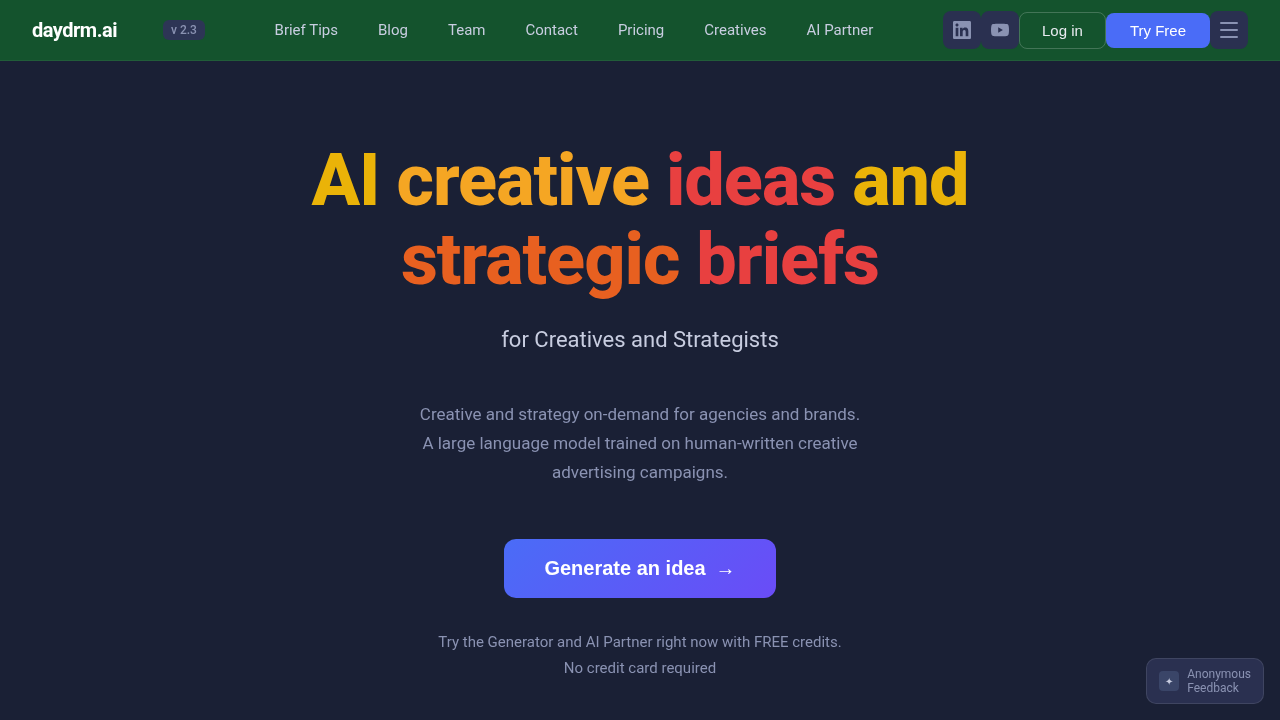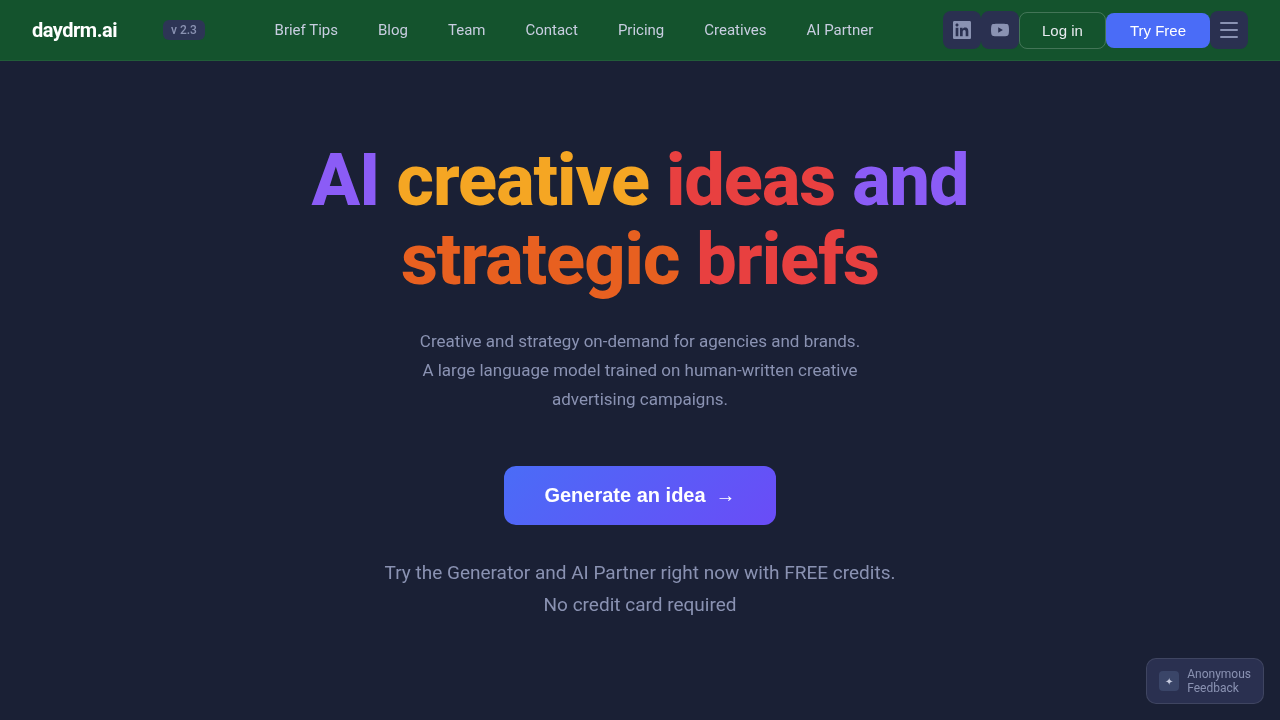--- a/index.html
+++ b/index.html
@@ -136,21 +136,21 @@
     }
 
     .hero-title {
       font-size: 72px;
       font-weight: 800;
       line-height: 1.1;
       margin-bottom: 28px;
       letter-spacing: -1px;
     }
 
-    .hero-title .white { color: #8b5cf6; }
+    .hero-title .white { color: #eab308; }
     .hero-title .orange { color: #f5a623; }
     .hero-title .red { color: #e84040; }
     .hero-title .orange-red { color: #e86020; }
 
     .hero-subtitle {
       font-size: 22px;
       color: #c8cde0;
       margin-bottom: 48px;
       font-weight: 400;
     }
@@ -176,21 +176,21 @@
       align-items: center;
       gap: 10px;
       margin-bottom: 32px;
     }
 
     .btn-generate .arrow {
       font-size: 20px;
     }
 
     .hero-footer-text {
-      font-size: 19px;
+      font-size: 15px;
       color: #8a92b2;
       line-height: 1.7;
     }
 
     
     .feedback-badge {
       position: fixed;
       bottom: 16px;
       right: 16px;
       background-color: #2a3050;
@@ -278,20 +278,21 @@
     <span> </span>
     <span class="red">ideas</span>
     <span> </span>
     <span class="white">and</span>
     <br>
     <span class="orange-red">strategic</span>
     <span> </span>
     <span class="red">briefs</span>
   </h1>
 
+  <p class="hero-subtitle">for Creatives and Strategists</p>
 
   <p class="hero-description">
     <span>Creative and strategy on-demand for agencies and brands.</span><br>
     <span>A large language model trained on human-written creative</span><br>
     <span>advertising campaigns.</span>
   </p>
 
   <button class="btn-generate">
     <span>Generate an idea</span>
     <span class="arrow">→</span>

